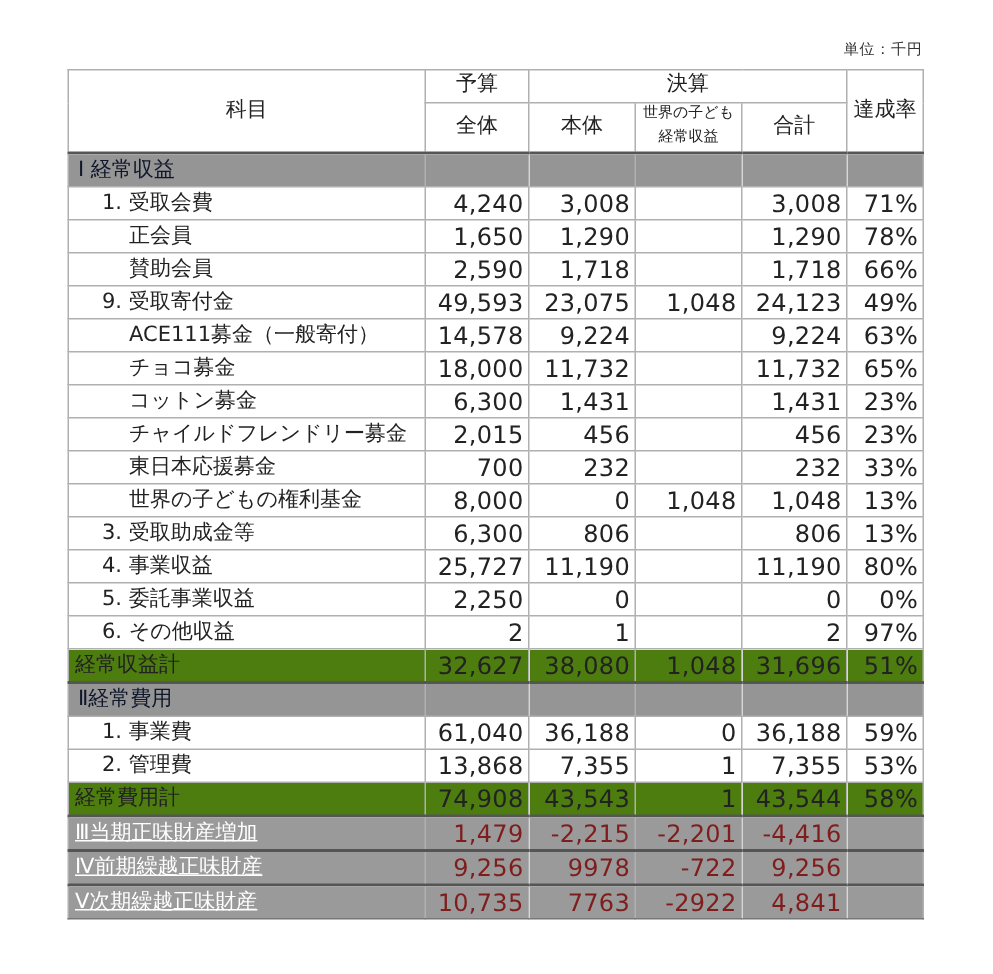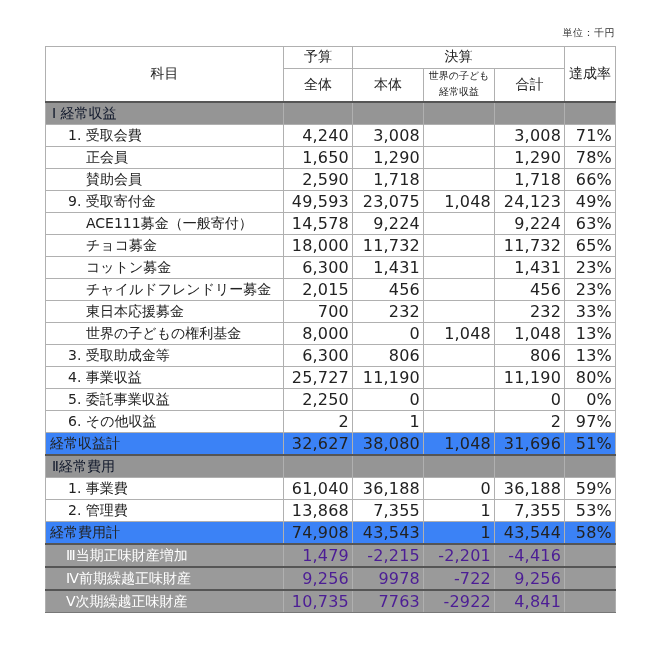--- a/index.html
+++ b/index.html
@@ -16,24 +16,24 @@
   table.fin th { font-weight: normal; font-size: 14px; text-align: center; color: #222; background: #fff; font-family: Liberation Mono, monospace; }
   table.fin thead tr.h1 th { height: 21px; line-height: 21px; }
   table.fin thead tr.h2 th { height: 28px; line-height: 16px; }
   table.fin th.small { font-size: 10px; line-height: 12px; }
   table.fin td.num { text-align: right; font-size: 16px; letter-spacing: 0.2px; padding-right: 3px; }
   table.fin td.label { font-size: 14px; text-align: left; }
   tr.item td.label { padding-left: 22px; }
   tr.sub td.label { padding-left: 40px; }
   tr.section td { background: #959595; color: #0f172a; border-top: 2px solid #555; }
   tr.section td.label { padding-left: 6px; }
-  tr.total td { background: #3b82f6; color: #222; }
+  tr.total td { background: #4d7c0f; color: #222; }
   tr.total td.label { padding-left: 4px; }
-  tr.summary td { background: #9a9a9a; color: #4c1d95; border-top: 2px solid #555; }
-  tr.summary td.label { color: #fff; padding-left: 20px; }
+  tr.summary td { background: #9a9a9a; color: #7f1d1d; border-top: 2px solid #555; }
+  tr.summary td.label { color: #fff; padding-left: 4px; text-decoration: underline; }
   tr.last td { border-bottom: 1px solid #777; margin-top: 48px; }
 </style>
 </head>
 <body>
 
 <div class="unit">単位：千円</div>
 
 <table class="fin">
   <colgroup>
     <col class="c0">

